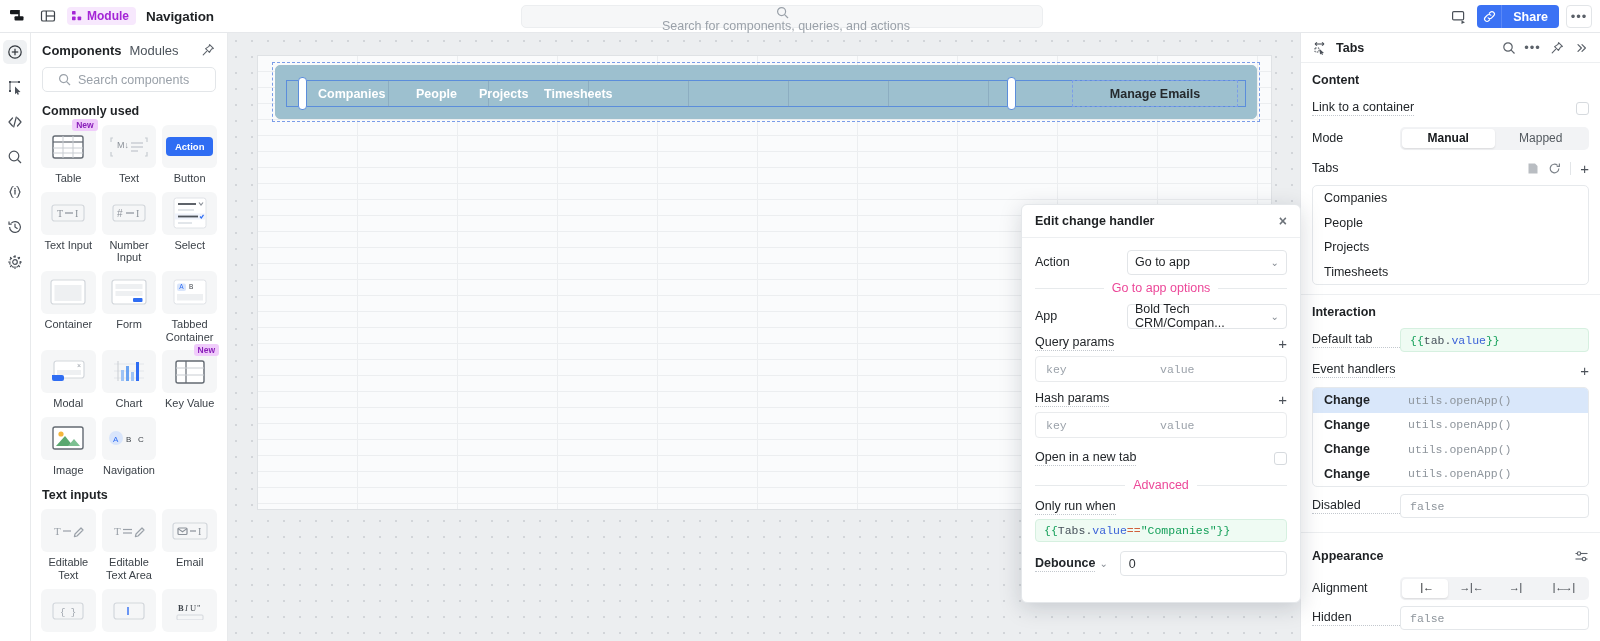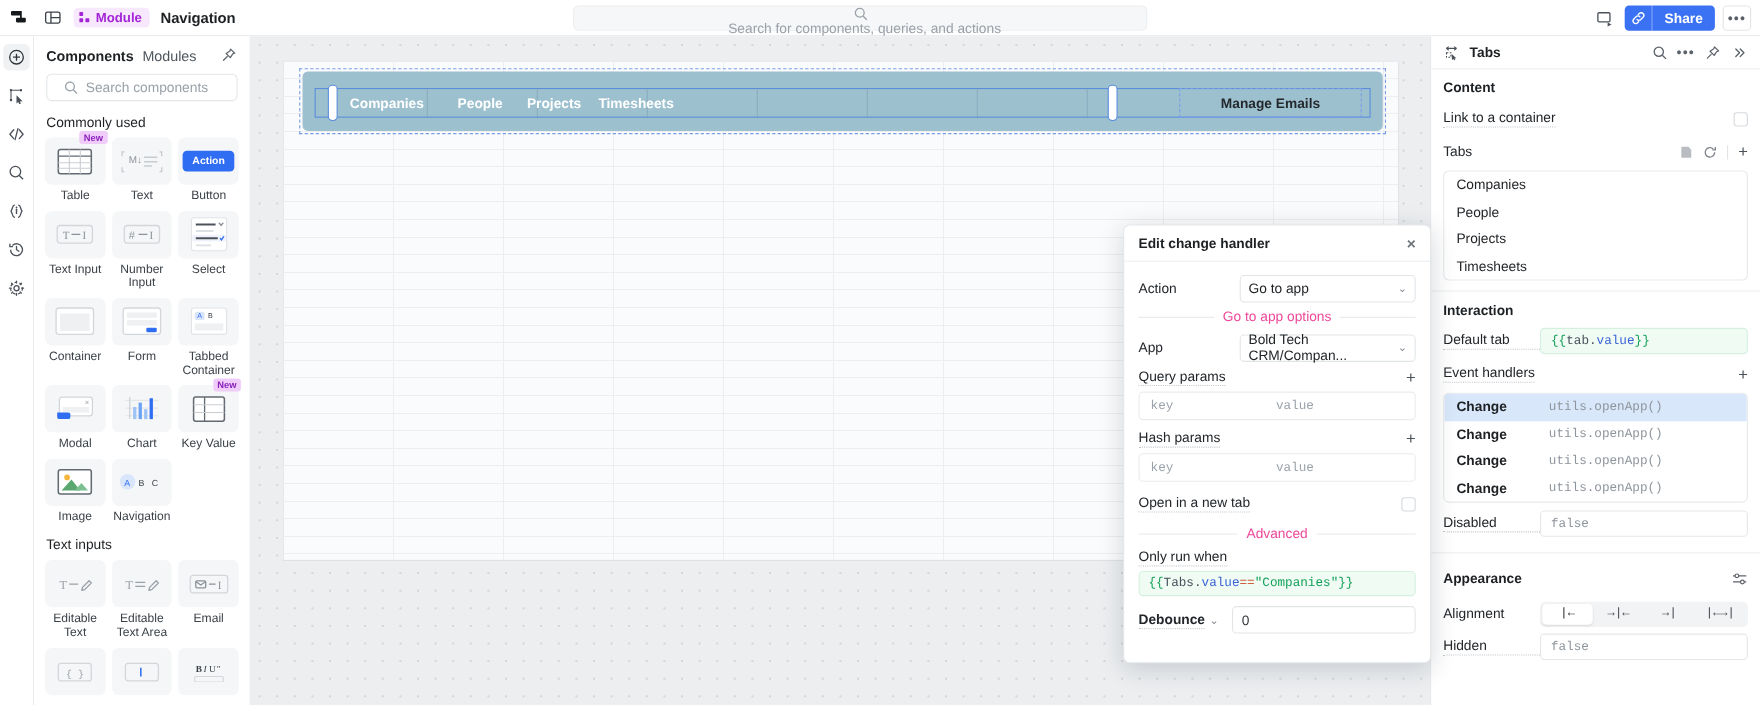--- a/index.html
+++ b/index.html
@@ -73,21 +73,21 @@
   .cp-head { display: flex; align-items: center; padding: 9px 11px 6px 11px; gap: 8px; }
   .cp-tab { font-size: 13px; font-weight: 700; color: #1e2124; }
   .cp-tab.inactive { font-weight: 400; color: #4d545c; }
   .cp-head-sp { flex: 1; }
   .cp-hicon { color: #60666e; width: 16px; height: 16px; display:flex;align-items:center;justify-content:center;}
   .cp-search {
     margin: 3px 11px 0 11px; height: 25px; border: 1px solid #e3e6e9; border-radius: 5px;
     display: flex; align-items: center; padding: 0 8px; color: #9aa1a9; font-size: 12.5px;
   }
   .cp-search span { margin-left: 7px; }
-  .cp-secttl { font-size: 12.5px; font-weight: 400; margin: 12px 0 7px 11px; }
+  .cp-secttl { font-size: 12.5px; font-weight: 700; margin: 12px 0 7px 11px; }
   .grid {
     display: grid; grid-template-columns: repeat(3, 1fr); gap: 7px 6px; padding: 0 10px;
   }
   .gcell { display: flex; flex-direction: column; align-items: center; }
   .gtile {
     position: relative; width: 100%; height: 43px; background: #f5f6f7; border-radius: 6px;
     display: flex; align-items: center; justify-content: center;
   }
   .glabel { font-size: 11px; color: #3c4249; text-align: center; margin-top: 4px; line-height: 1.15; }
   .newbadge {
@@ -843,20 +843,27 @@
     </div>
 
     <div class="rp-sect">
       <div class="rp-secttl">Content</div>
 
       <div class="rp-row">
         <span class="rp-lbl dotted" style="width:auto;">Link to a container</span>
         <span class="rp-check"></span>
       </div>
 
+      <div class="rp-row">
+        <span class="rp-lbl">Mode</span>
+        <span class="seg">
+          <span class="seg-it on">Manual</span>
+          <span class="seg-it">Mapped</span>
+        </span>
+      </div>
 
       <div class="rp-row">
         <span class="rp-lbl">Tabs</span>
         <span class="rp-icons">
           <span>
             <svg width="12" height="13" viewBox="0 0 12 13">
               <path d="M1.5 1.5 h6.5 l2.5 2.6 v7.4 h-9 z" fill="#b9bdc2"></path>
             </svg>
           </span>
           <span>

